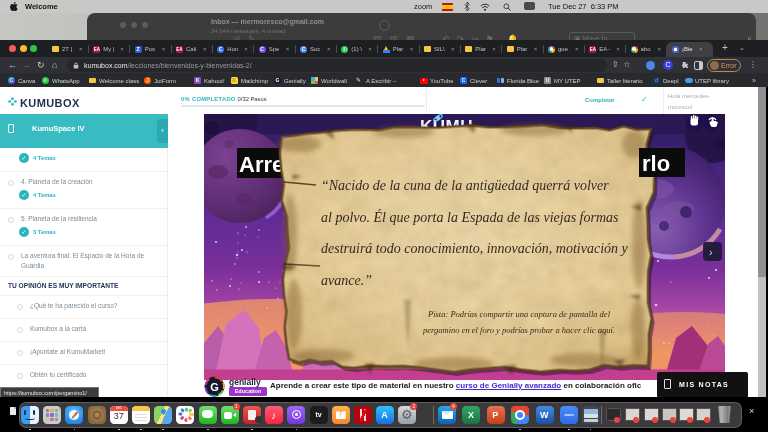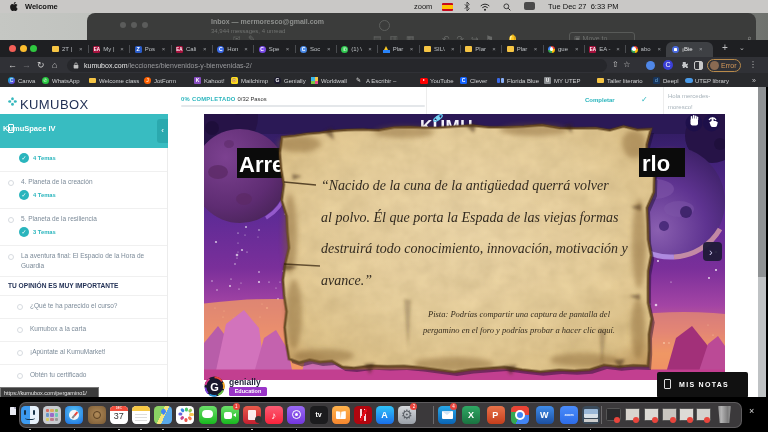--- a/index.html
+++ b/index.html
@@ -196,34 +196,34 @@
 <div class="abs" id="pghead" style="left:0;top:87px;width:758px;height:27px;background:#fff">
   <svg class="abs" style="left:8px;top:10px" width="9" height="9" viewBox="0 0 20 20">
         <g fill="#35b8bd">
           <ellipse cx="10" cy="4" rx="3" ry="3.6"></ellipse>
           <ellipse cx="16" cy="10" rx="3.6" ry="3"></ellipse>
           <ellipse cx="10" cy="16" rx="3" ry="3.6"></ellipse>
           <ellipse cx="4" cy="10" rx="3.6" ry="3"></ellipse>
         </g>
         <circle cx="10" cy="10" r="2.6" fill="#fff"></circle>
       </svg>
-  <div class="abs" style="left:20px;top:10px;font-size:13px;font-weight:normal;color:#1e2d52;letter-spacing:0.4px">KUMUBOX</div>
+  <div class="abs" style="left:20px;top:10px;font-size:11px;font-weight:bold;color:#1e2d52;letter-spacing:0.4px">KUMUBOX</div>
   <div class="abs" style="left:181px;top:9px;font-size:5.8px;font-weight:bold;color:#2ab5bd;letter-spacing:0.3px">0% COMPLETADO <span style="color:#333;font-weight:normal;letter-spacing:0">0/32 Pasos</span></div>
   <div class="abs" style="left:181px;top:17.5px;width:244px;height:2.5px;border-radius:2px;background:#e4e7ea"></div>
   <div class="abs" style="left:426px;top:0;width:1px;height:27px;background:#ededed"></div>
   <div class="abs" style="left:585px;top:10px;font-size:6px;font-weight:bold;color:#2ab5bd">Completar</div>
   <div class="abs" style="left:641px;top:8px;font-size:8px;color:#2ab5bd">✓</div>
   <div class="abs" style="left:663px;top:0;width:1px;height:27px;background:#ededed"></div>
   <div class="abs" style="left:668px;top:4px;font-size:6px;color:#a7b2ba;line-height:10.5px">Hola mercedes-<br>moresco!</div>
 </div>
 
 <div class="abs" id="sidebar" style="left:0;top:114px;width:168px;height:283px;background:#fff;font-size:6.5px;color:#7b8a98">
   <div class="abs" style="left:0;top:0;width:168px;height:34px;background:#38bcc1">
     <div class="abs" style="left:8px;top:10px;width:6px;height:9px;border:1px solid #fff;border-radius:1px"></div>
-    <div class="abs" style="left:3px;top:10px;font-size:7.5px;font-weight:bold;color:#fff">KumuSpace IV</div>
+    <div class="abs" style="left:32px;top:10px;font-size:7.5px;font-weight:bold;color:#fff">KumuSpace IV</div>
     <div class="abs" style="left:157px;top:5px;width:11px;height:24px;background:#2ba9ae;border-radius:3px 0 0 3px;color:#fff;font-size:8px;text-align:center;line-height:24px">‹</div>
   </div>
   <div class="abs" style="left:19px;top:39px;width:10px;height:10px;border-radius:50%;background:#2ab5bd;color:#fff;font-size:6px;text-align:center;line-height:10px">✓</div>
   <div class="abs" style="left:33px;top:41px;font-size:5.8px;font-weight:bold;color:#2ab5bd">4 Temas</div>
   <div class="abs" style="left:0;top:57px;width:168px;height:1px;background:#f0f0f0"></div>
   <div class="abs" style="left:8px;top:66px;width:6px;height:6px;border:1px solid #d7dbe0;border-radius:50%"></div>
   <div class="abs" style="left:21px;top:64px">4. Planeta de la creación</div>
   <div class="abs" style="left:19px;top:76px;width:10px;height:10px;border-radius:50%;background:#2ab5bd;color:#fff;font-size:6px;text-align:center;line-height:10px">✓</div>
   <div class="abs" style="left:33px;top:78px;font-size:5.8px;font-weight:bold;color:#2ab5bd">4 Temas</div>
   <div class="abs" style="left:0;top:94px;width:168px;height:1px;background:#f0f0f0"></div>
@@ -475,20 +475,21 @@
         <path d="M21,3 a18,18 0 0 1 15,8" stroke="#e8443a" stroke-width="3.5" fill="none"></path>
         <path d="M38,13 a18,18 0 0 1 1,13" stroke="#f5a623" stroke-width="3.5" fill="none"></path>
         <path d="M38,29 a18,18 0 0 1 -10,9" stroke="#68c242" stroke-width="3.5" fill="none"></path>
         <path d="M25,39 a18,18 0 0 1 -14,-2" stroke="#2a9ae0" stroke-width="3.5" fill="none"></path>
         <path d="M8,35 a18,18 0 0 1 -5,-12" stroke="#7a3fe0" stroke-width="3.5" fill="none"></path>
         <path d="M3,18 a18,18 0 0 1 8,-12" stroke="#d83a8c" stroke-width="3.5" fill="none"></path>
         <text x="21" y="29" text-anchor="middle" font-family="Liberation Sans,sans-serif" font-size="22" font-weight="bold" fill="#fff">G</text>
       </svg>
   <div class="abs" style="left:61px;top:-3px;font-size:8.5px;font-weight:bold;color:#1e1e38">genially</div>
   <div class="abs" style="left:61px;top:7px;width:38px;height:9px;background:#9a35c8;border-radius:1.5px;color:#fff;font-size:5.5px;font-weight:bold;text-align:center;line-height:9px">Education</div>
+  <div class="abs" style="left:102px;top:1px;font-size:8px;font-weight:bold;color:#1a1a1a;white-space:nowrap">Aprende a crear este tipo de material en nuestro <span style="color:#4629c8;text-decoration:underline">curso de Genially avanzado</span> en colaboración ofic</div>
   <div class="abs" style="left:489px;top:-8px;width:91px;height:26px;background:#111;border-radius:2px">
     <div class="abs" style="left:7px;top:7px;width:7px;height:10px;border:1px solid #ddd;border-radius:1px"></div>
     <div class="abs" style="left:22px;top:9px;font-size:7px;font-weight:bold;color:#fff;letter-spacing:1.3px">MIS NOTAS</div>
   </div>
 </div>
 
 <div class="abs" style="left:758px;top:87px;width:8px;height:310px;background:#bfc2c4"></div>
 <div class="abs" style="left:758px;top:87px;width:8px;height:190px;background:#8f9294"></div>
 
 <div class="abs" style="left:0;top:387px;width:99px;height:10.5px;background:#3c3c3c;border:0.5px solid #777;color:#e8e8e8;font-size:5.5px;line-height:10px;padding-left:3px">https://kumubox.com/pergamino1/</div>

